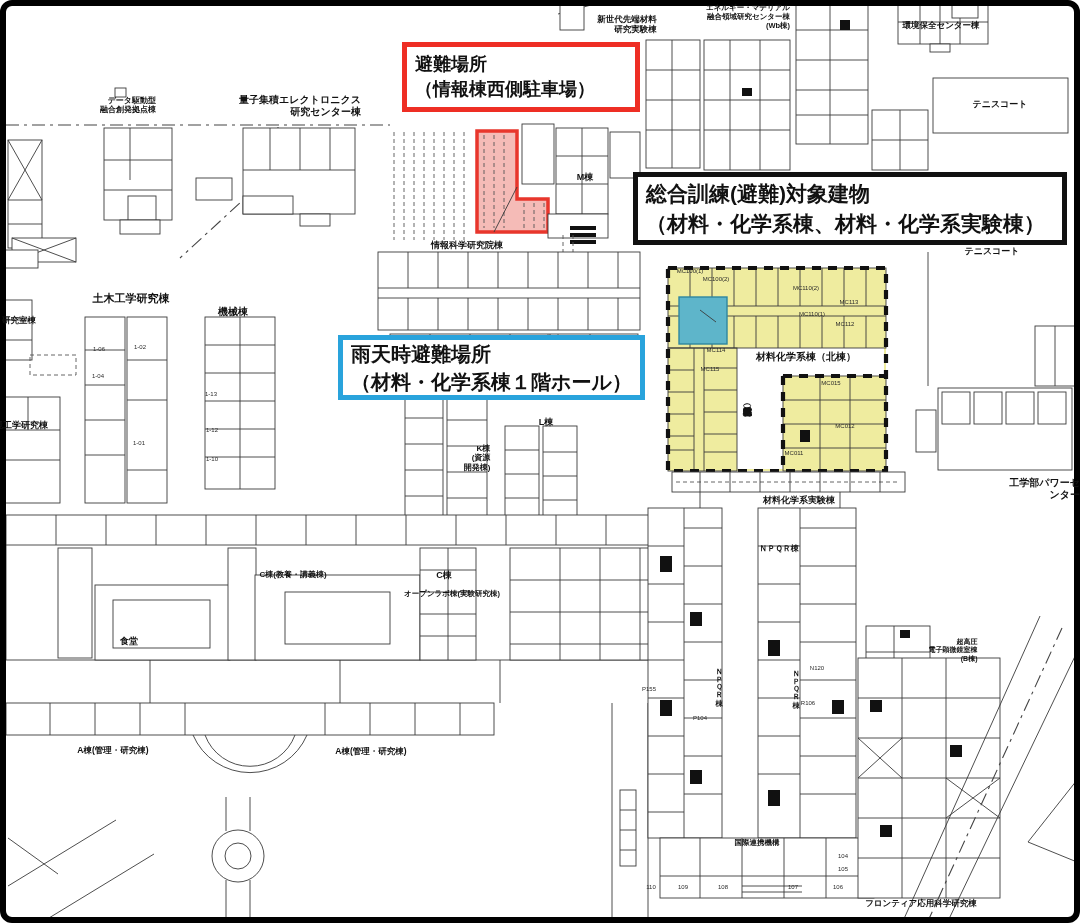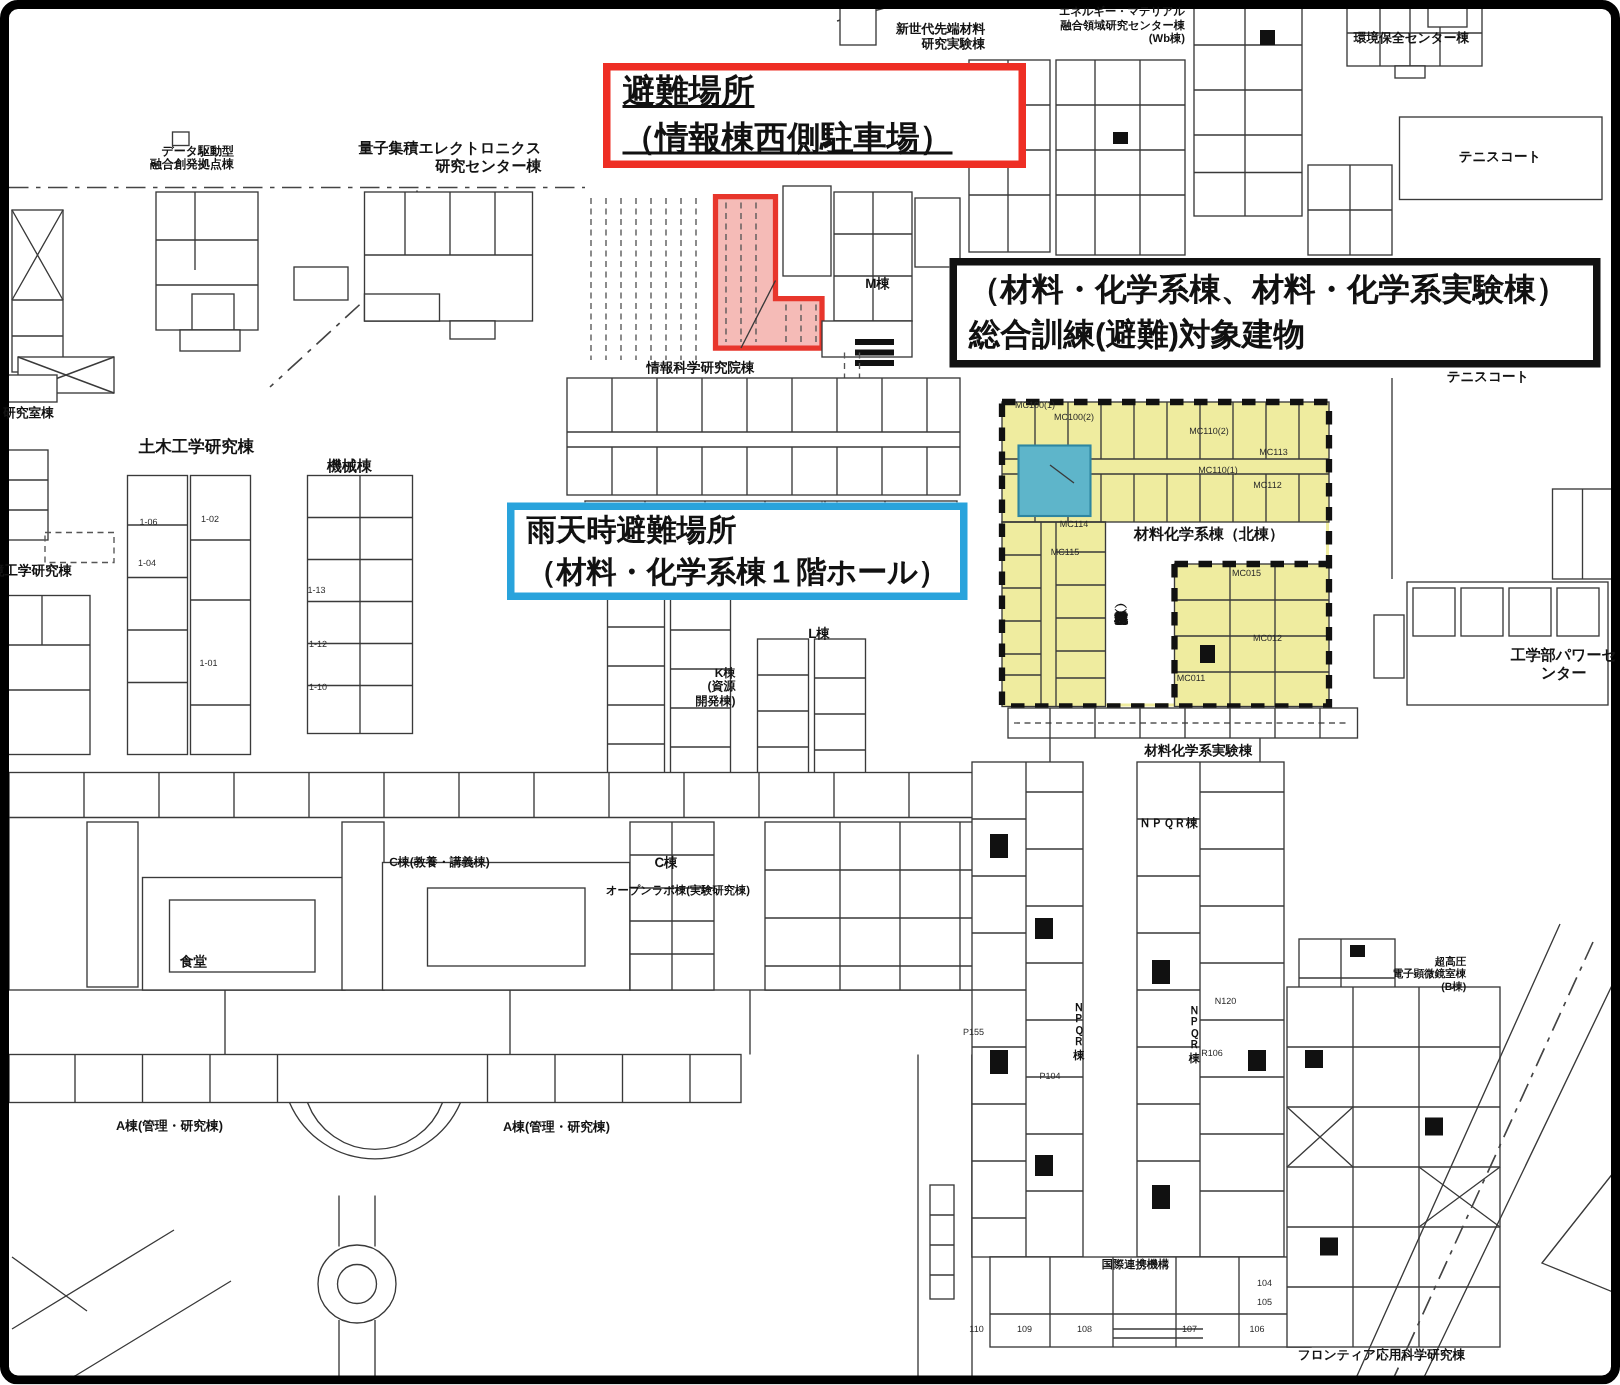--- a/index.html
+++ b/index.html
@@ -17,21 +17,21 @@
   .blk{fill:#111;stroke:none;}
   .parking{fill:var(--parking-fill,#f2aaa5);fill-opacity:0.8;stroke:var(--parking-stroke,#e8362c);stroke-width:3.5;}
   .yellow{fill:var(--buildings-fill,#efec9f);}
   .hall{fill:var(--hall-fill,#5eb5ca);stroke:var(--hall-stroke,#2e86a0);stroke-width:1.4;}
   .dashborder{stroke:var(--dash-border,#111);stroke-width:4.2;fill:none;stroke-dasharray:9 7;}
   
   .mlabel{
     position:absolute;white-space:pre-line;transform:translateX(-50%);
     text-align:right;line-height:1.18;color:#131313;font-weight:600;letter-spacing:0;
   }
-  .mlabel.left{transform:none;text-align:center;}
+  .mlabel.left{transform:none;text-align:right;margin-top:45px;}
   .mlabel.vert{writing-mode:vertical-rl;transform:translate(-50%,-50%);line-height:1;}
   .mlabel.small{font-weight:500;color:#2a2a2a;}
   
   .callout{
     position:absolute;background:#ffffff;border:5px solid #111;
     display:flex;flex-direction:column;justify-content:center;
     font-weight:bold;line-height:1.4;padding:2px 8px;z-index:5;
   }
   .callout span{display:block;}
 </style>
@@ -262,21 +262,21 @@
 研究センター棟</div>
       <div class="mlabel" style="left: 627px; top: 14px; font-size: 8.5px;">新世代先端材料
 研究実験棟</div>
       <div class="mlabel" style="left: 748px; top: 4px; font-size: 7.5px;">エネルギー・マテリアル
 融合領域研究センター棟
 (Wb棟)</div>
       <div class="mlabel" style="left: 941px; top: 20px; font-size: 8.5px;">環境保全センター棟</div>
       <div class="mlabel" style="left: 1000px; top: 99px; font-size: 9px;">テニスコート</div>
       <div class="mlabel" style="left: 992px; top: 246px; font-size: 9px;">テニスコート</div>
       <div class="mlabel" style="left: 467px; top: 240px; font-size: 9px;">情報科学研究院棟</div>
-      <div class="mlabel" style="left: 585px; top: 184px; font-size: 9px;">M棟</div>
+      <div class="mlabel" style="left: 585px; top: 172px; font-size: 9px;">M棟</div>
       <div class="mlabel" style="left: 806px; top: 351px; font-size: 10px;">材料化学系棟（北棟）</div>
       <div class="mlabel vert" style="left: 747px; top: 400px; font-size: 9px;">材料化学系棟（南棟）</div>
       <div class="mlabel" style="left: 799px; top: 495px; font-size: 9px;">材料化学系実験棟</div>
       <div class="mlabel left" style="left: 1005px; top: 432px; font-size: 10px;">工学部パワーセンター</div>
       <div class="mlabel left" style="left: 2px; top: 270px; font-size: 8.5px;">研究室棟</div>
       <div class="mlabel" style="left: 131px; top: 292px; font-size: 11px;">土木工学研究棟</div>
       <div class="mlabel" style="left: 233px; top: 306px; font-size: 10px;">機械棟</div>
       <div class="mlabel left" style="left: -6px; top: 375px; font-size: 9px;">境工学研究棟</div>
       <div class="mlabel" style="left: 477px; top: 444px; font-size: 8px;">K棟
 (資源
@@ -320,28 +320,28 @@
       <div class="mlabel small" style="left: 843px; top: 866px; font-size: 6px;">105</div>
       <div class="mlabel small" style="left: 140px; top: 344px; font-size: 6px;">1-02</div>
       <div class="mlabel small" style="left: 139px; top: 440px; font-size: 6px;">1-01</div>
       <div class="mlabel small" style="left: 99px; top: 346px; font-size: 6px;">1-06</div>
       <div class="mlabel small" style="left: 98px; top: 373px; font-size: 6px;">1-04</div>
       <div class="mlabel small" style="left: 211px; top: 391px; font-size: 6px;">1-13</div>
       <div class="mlabel small" style="left: 212px; top: 427px; font-size: 6px;">1-12</div>
       <div class="mlabel small" style="left: 212px; top: 456px; font-size: 6px;">1-10</div>
     </div>
 
-  <div class="callout" style="left: 402px; top: 42px; width: 282px; height: 70px; font-size: 22px; border-color: rgb(238, 46, 36); text-decoration: underline;">
+  <div class="callout" style="left: 402px; top: 42px; width: 238px; height: 70px; font-size: 18px; border-color: rgb(238, 46, 36);">
     <span>避難場所</span>
     <span>（情報棟西側駐車場）</span>
   </div>
 
   <div class="callout" style="left: 633px; top: 172px; width: 434px; height: 73px; font-size: 21px; border-color: rgb(17, 17, 17);">
+    <span>総合訓練(避難)対象建物</span>
     <span>（材料・化学系棟、材料・化学系実験棟）</span>
-    <span>総合訓練(避難)対象建物</span>
   </div>
 
   <div class="callout" style="left: 338px; top: 335px; width: 307px; height: 65px; font-size: 20px; border-color: rgb(41, 163, 220);">
     <span>雨天時避難場所</span>
     <span>（材料・化学系棟１階ホール）</span>
   </div>
 
 </div>
 
 </body></html>

